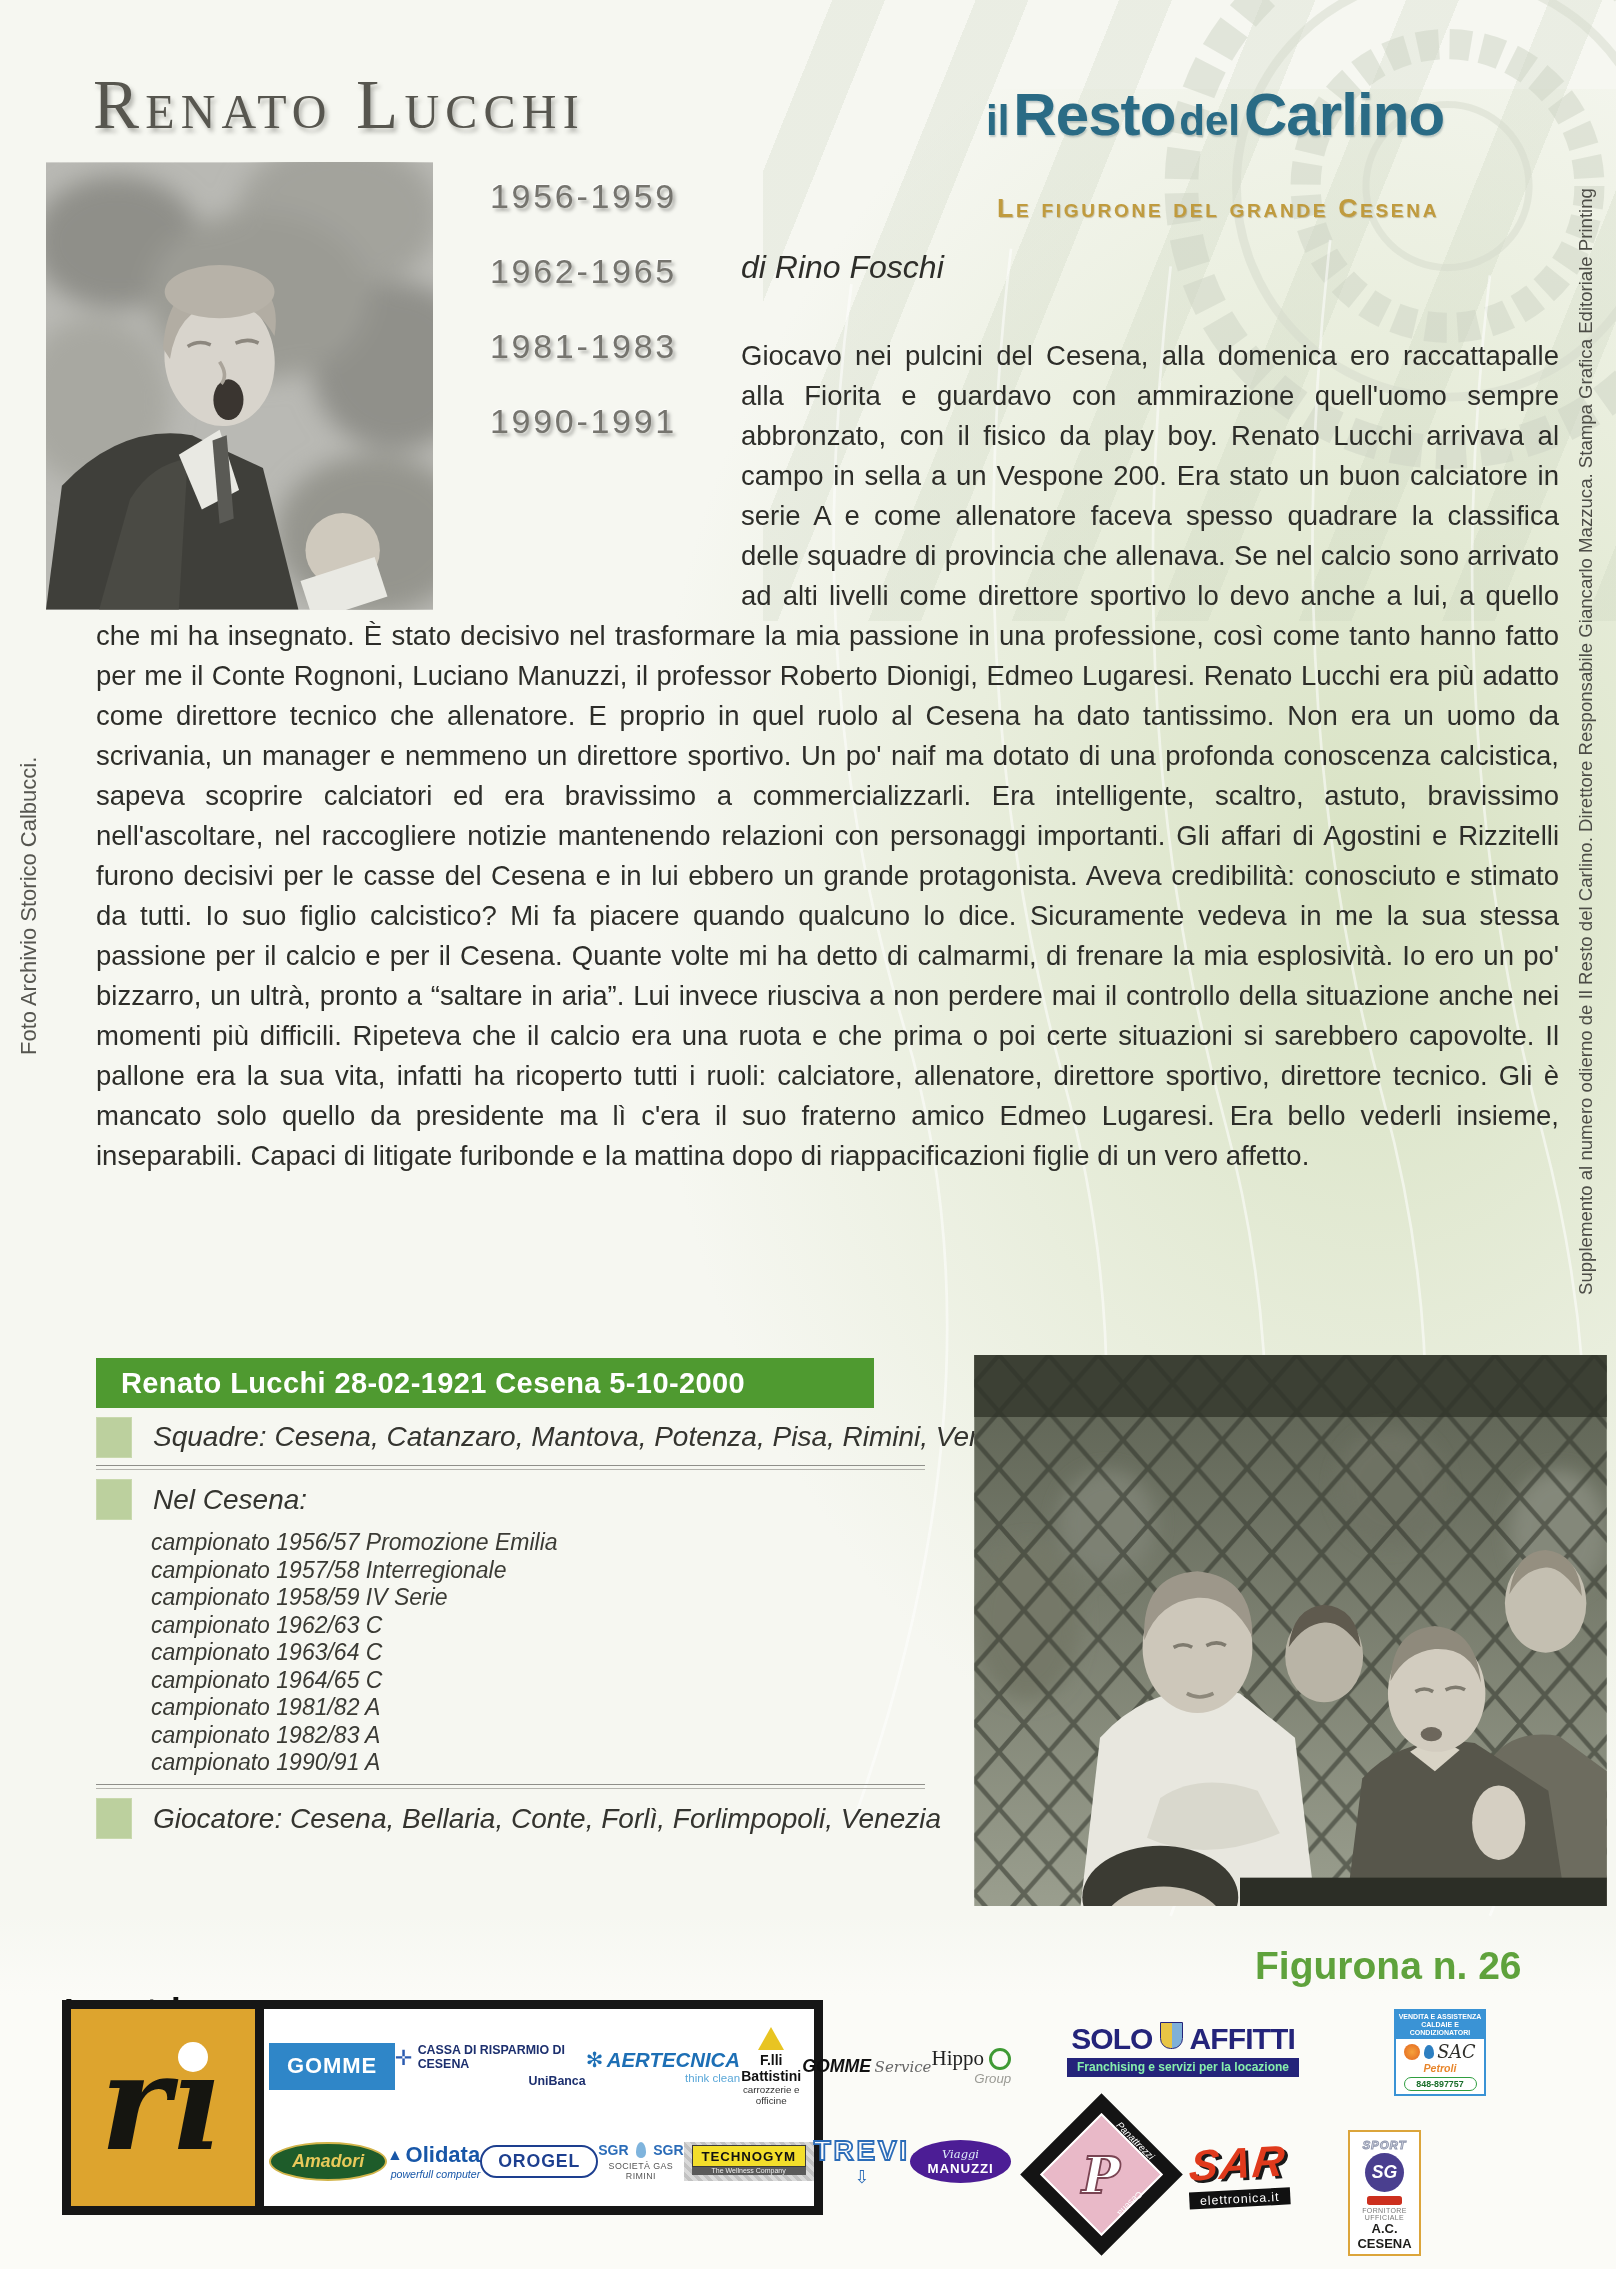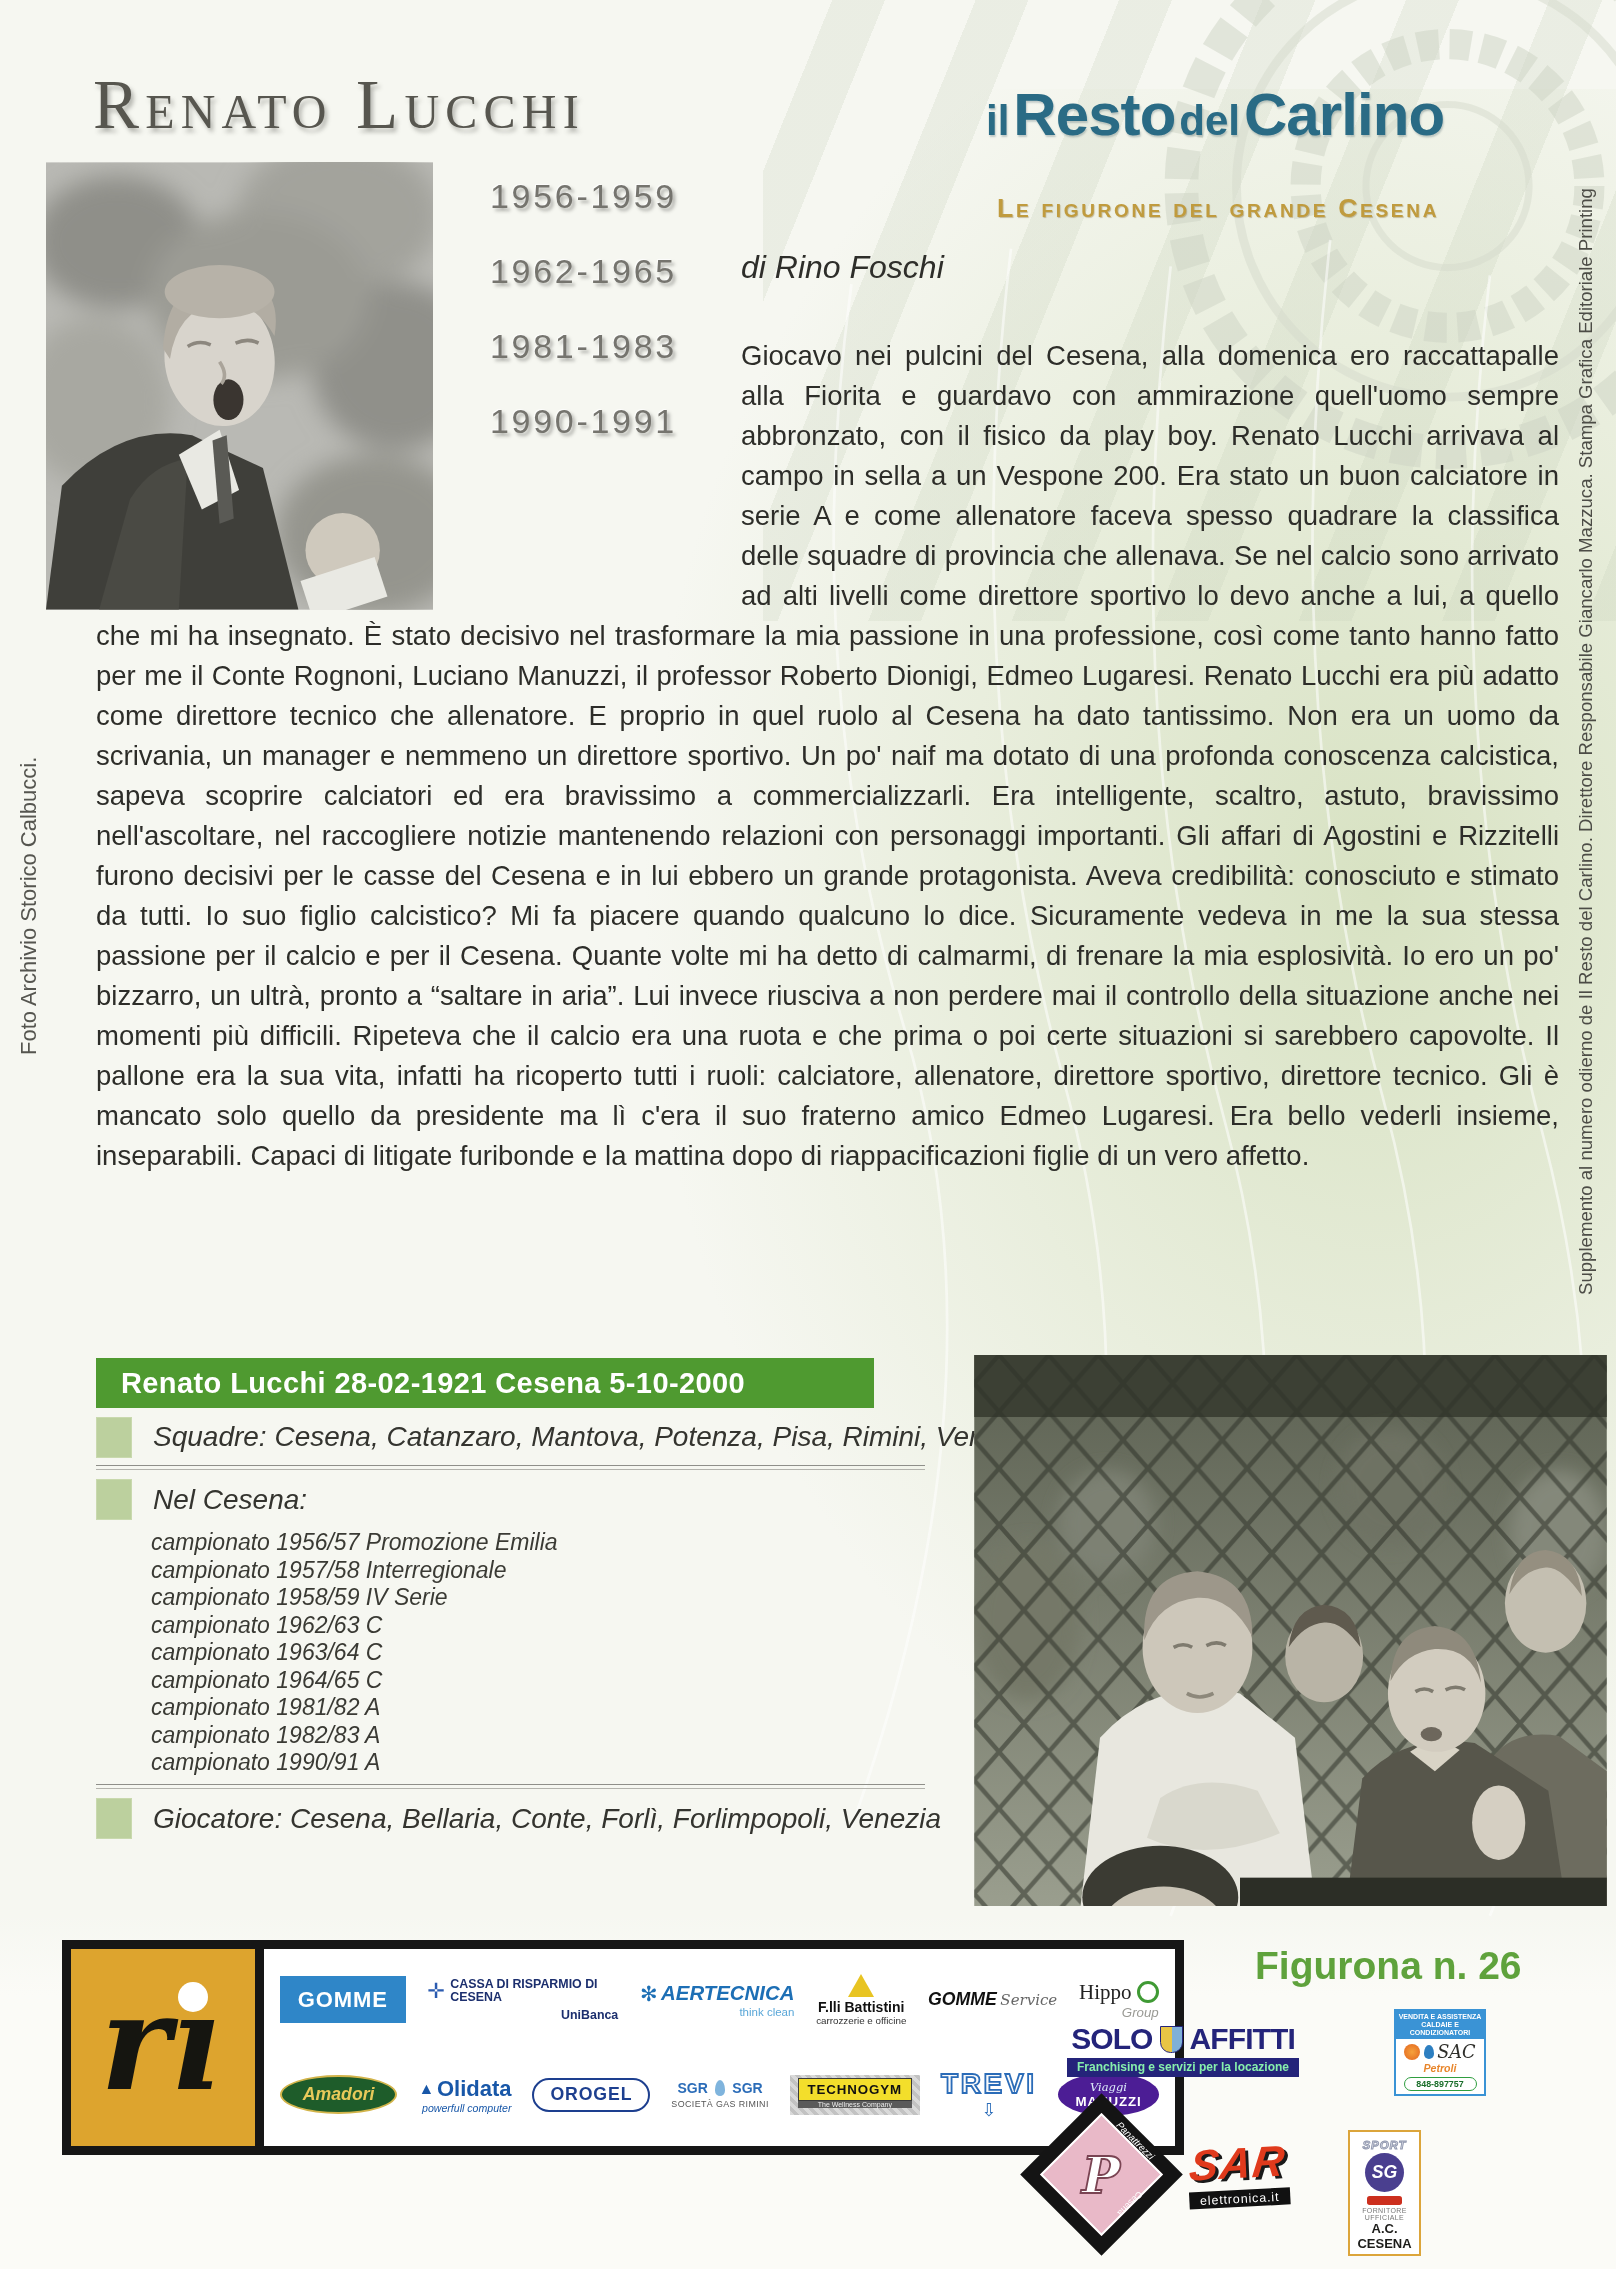--- a/index.html
+++ b/index.html
@@ -48,21 +48,21 @@
   .bullet{border:0.9px solid #c9d9ae;}
   .info-text{font-style:italic;font-size:28px;color:#34342f;margin-left:21px;white-space:nowrap;}
   .hairline{height:3.5px;border-top:1.8px solid #8f8f8a;border-bottom:0.9px solid #b3b3ad;margin-top:7px;}
   .camp-list{margin:8.9px 0 3.5px 55px;}
   .camp-item{font-style:italic;font-size:23px;line-height:27.5px;color:#3a3a34;white-space:nowrap;}
   
   .stadium{position:absolute;left:974px;top:1355px;width:633px;height:551px;z-index:2;}
   .figurona{position:absolute;left:1255px;top:1944px;z-index:2;font-size:39px;font-weight:bold;color:#5fa23c;}
   
   .sp-heading{position:absolute;left:64px;top:1991px;z-index:2;font-size:35px;font-weight:bold;color:#0e0e0c;}
-  .sp-box{position:absolute;left:62px;top:1940px;width:1122px;height:215px;z-index:2;background:#fff;
+  .sp-box{position:absolute;left:62px;top:2000px;width:761px;height:215px;z-index:2;background:#fff;
         border:9.8px solid #161616;box-sizing:border-box;display:flex;}
   .ri-tile{width:184px;background:#dda42e;border-right:9.8px solid #161616;position:relative;flex:0 0 auto;}
   .ri-glyph{position:absolute;left:50%;top:50%;transform:translate(-52%,-54%);
         font-family:"DejaVu Serif",serif;font-style:italic;font-weight:bold;font-size:133px;color:#151510;line-height:1;}
   .ri-dot{position:absolute;left:58%;top:17%;width:30px;height:30px;border-radius:50%;background:#fff;}
   .chips{flex:1;display:flex;flex-direction:column;justify-content:space-around;padding:3.5px 5.3px;}
   .chip-row{display:flex;align-items:center;justify-content:space-around;}
   .chip{display:flex;flex-direction:column;align-items:center;justify-content:center;text-align:center;}
   .s-camac{background:#2f86c8;color:#fff;font-weight:bold;font-size:22px;padding:10.6px 17.7px;letter-spacing:0.9px;}
   .cassa-wrap{display:flex;align-items:center;}
@@ -97,21 +97,21 @@
   .tg-wrap{background:repeating-linear-gradient(45deg,#d9d9d9 0 3.5px,#c2c2c2 3.5px 7px);padding:6.2px 8px;}
   .s-tg-name{background:#f3de2b;border:1.8px solid #3a3a3a;padding:2.7px 8.9px;font-weight:900;font-size:13.3px;letter-spacing:0.9px;color:#111;}
   .s-tg-sub{display:block;background:#5a5a5a;color:#eee;font-size:7px;margin-top:2.7px;padding:0.9px 3.5px;}
   .s-trevi{font-weight:900;font-size:28px;color:#fbfbfb;-webkit-text-stroke:1.8px #2b6cb8;letter-spacing:2.7px;}
   .trevi-arrow{color:#2b6cb8;font-size:17.7px;}
   .s-manuzzi{background:#4c1d95;border-radius:50%;padding:7px 17.7px;}
   .s-manuzzi .v{display:block;color:#dfeefb;font-style:italic;font-size:11.5px;font-family:"DejaVu Serif",serif;}
   .s-manuzzi .n{display:block;color:#fff;font-weight:bold;font-size:13.3px;letter-spacing:0.9px;}
   
   .solo{position:absolute;left:1067px;top:2022px;z-index:2;width:232px;}
-  .solo-row{display:flex;align-items:center;justify-content:center;gap:7px;}
+  .solo-row{display:flex;justify-content:center;gap:7px;}
   .solo-word{color:#24247a;font-weight:900;font-size:30px;letter-spacing:-0.9px;}
   .shield{width:21px;height:25px;background:linear-gradient(90deg,#e8c545 50%,#7fb0d8 50%);border:1.8px solid #24247a;border-radius:0 0 10.6px 10.6px;}
   .solo-bar{margin-top:1.8px;background:#24247a;color:#86efac;font-weight:bold;font-size:12px;text-align:center;padding:2.7px 3.5px;}
   .pana{position:absolute;left:1044px;top:2117px;width:115px;height:115px;z-index:2;background:#141414;
         transform:rotate(45deg);display:flex;align-items:center;justify-content:center;}
   .pana-in{width:83px;height:83px;background:#e9b9c8;border:2.7px solid #fff;display:flex;align-items:center;justify-content:center;}
   .pana-p{font-family:"DejaVu Serif",serif;font-style:italic;font-weight:bold;font-size:51px;color:#fff;
         -webkit-text-stroke:1.8px #7a4453;transform:rotate(-45deg);}
   .pana-name{position:absolute;top:3.5px;left:50%;transform:translateX(-50%);color:#fff;font-size:9.8px;font-style:italic;}
   .pana-city{position:absolute;top:50%;right:1.8px;transform:translateY(-50%) rotate(90deg);color:#fff;font-size:8.9px;}

